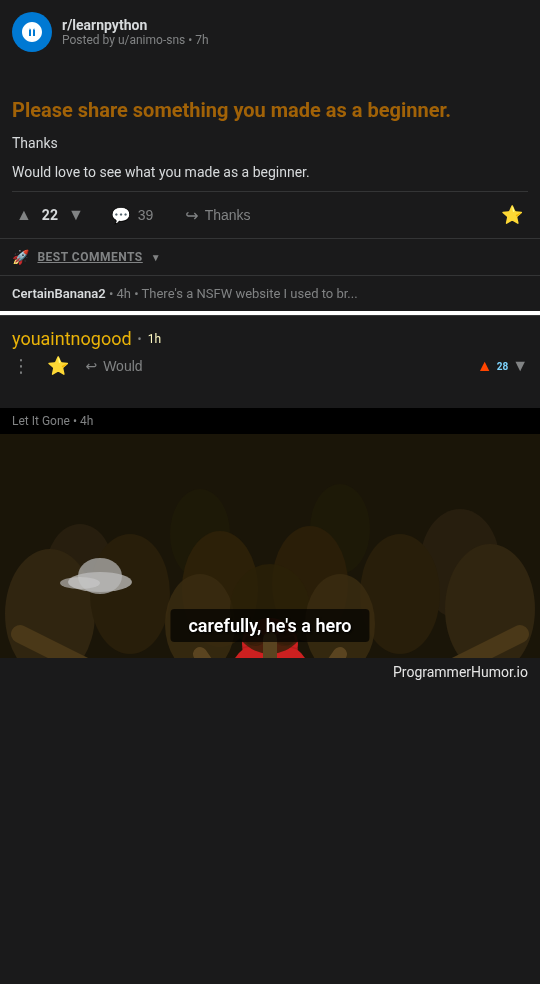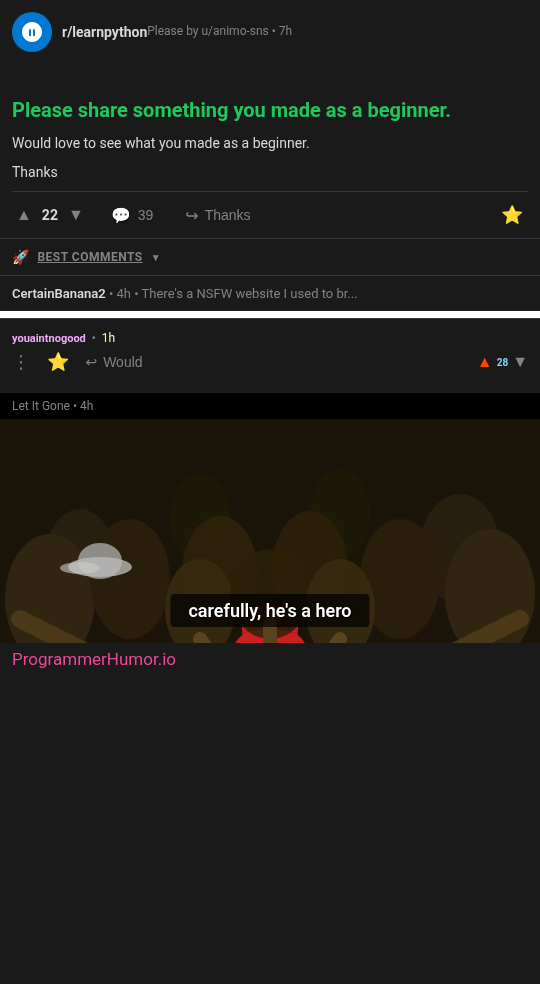--- a/index.html
+++ b/index.html
@@ -36,37 +36,38 @@
     }
 
     .subreddit-icon svg {
       width: 24px;
       height: 24px;
       fill: white;
     }
 
     .subreddit-meta {
       display: flex;
+      flex-direction: column;
     }
 
     .subreddit-name {
       font-weight: 700;
       color: #d7dadc;
       font-size: 14px;
     }
 
     .post-meta {
       font-size: 12px;
       color: #818384;
     }
 
     .post-title {
       font-size: 20px;
       font-weight: 700;
-      color: #22c55e;
+      color: #a16207;
       margin-bottom: 10px;
       line-height: 1.3;
       margin-top: 45px;
     }
 
     .post-body {
       font-size: 14px;
       color: #d7dadc;
       line-height: 1.5;
       margin-bottom: 6px;
@@ -155,21 +156,21 @@
       font-size: 14px;
     }
 
     .chevron-icon {
       color: #818384;
       font-size: 10px;
     }
 
     .comment-preview {
       padding: 10px 12px;
-      border-bottom: 7px solid #ffffff;
+      border-bottom: 4px solid #ffffff;
       font-size: 13px;
       color: #818384;
     }
 
     .comment-preview-user {
       font-weight: 600;
       color: #d7dadc;
     }
 
     .comment-section {
@@ -182,23 +183,23 @@
     }
 
     .comment-header {
       display: flex;
       align-items: center;
       gap: 6px;
       margin-bottom: 6px;
     }
 
     .comment-author {
-      font-size: 11px;
-      font-weight: 700;
-      color: #f0abfc;
+      font-size: 18px;
+      font-weight: 400;
+      color: #eab308;
     }
 
     .comment-time {
       font-size: 12px;
       color: #fef9c3;
     }
 
     .comment-dot {
       font-size: 12px;
       color: #818384;
@@ -277,20 +278,21 @@
       color: #818384;
       cursor: pointer;
       font-size: 16px;
       padding: 0;
     }
 
     .image-comment {
       position: relative;
       background: #000;
       overflow: hidden;
+      margin-top: 11px;
     }
 
     .image-comment-header {
       padding: 6px 12px;
       font-size: 12px;
       color: #818384;
     }
 
     
     .spiderman-scene {
@@ -315,23 +317,23 @@
       font-weight: 600;
       padding: 6px 18px;
       border-radius: 4px;
       white-space: nowrap;
       text-shadow: 1px 1px 2px #000;
     }
 
     .watermark {
       background: #1a1a1b;
       padding: 6px 12px;
-      font-size: 17px;
-      color: #ec4899;
-      text-align: left;
+      font-size: 14px;
+      color: #e5e5e5;
+      text-align: right;
     }
 
     .divider {
       height: 1px;
       background: #343536;
     }
   </style>
 </head>
 <body>
 
@@ -342,32 +344,32 @@
       <svg viewBox="0 0 24 24">
         <path d="M12 2C6.48 2 2 6.48 2 12s4.48 10 10 10 10-4.48 10-10S17.52 2 12 2zm-1 14H9V8h2v8zm4 0h-2V8h2v8z" fill="white"></path>
         <circle cx="12" cy="12" r="6" fill="none" stroke="white" stroke-width="1.5"></circle>
         <path d="M8 10 Q9 8 12 9 Q15 8 16 10" stroke="white" stroke-width="1.2" fill="none"></path>
         <line x1="6" y1="7" x2="10" y2="4" stroke="white" stroke-width="1.5"></line>
       </svg>
     </div>
     <div class="subreddit-meta">
       <span class="subreddit-name">r/learnpython</span>
       <span class="post-meta">
-        <span>Please by u/animo-sns</span>
+        <span>Posted by u/animo-sns</span>
         <span> • </span>
         <span>7h</span>
       </span>
     </div>
   </div>
 
   <h1 class="post-title">Please share something you made as a beginner.</h1>
 
   <div class="post-body">
+    <p>Thanks</p>
     <p>Would love to see what you made as a beginner.</p>
-    <p>Thanks</p>
   </div>
 
   <div class="post-actions">
     <div class="vote-group">
       <button class="vote-btn">▲</button>
       <span class="vote-count">22</span>
       <button class="vote-btn">▼</button>
     </div>
 
     <button class="action-btn">

